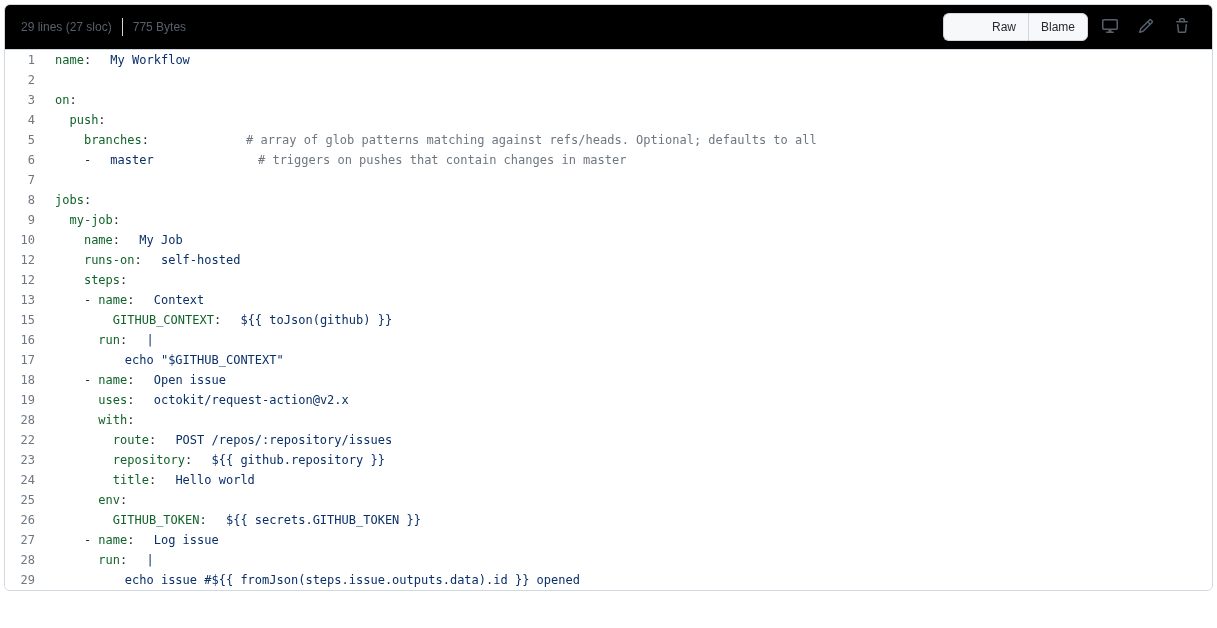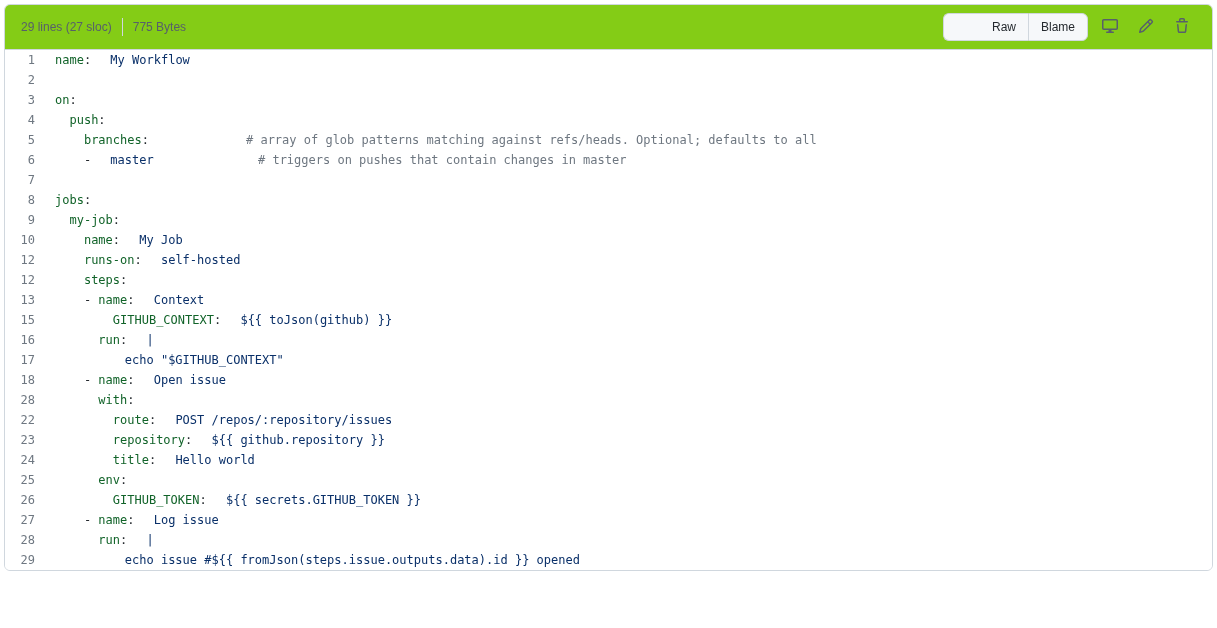--- a/index.html
+++ b/index.html
@@ -9,21 +9,21 @@
       color: #24292e;
       background: #ffffff;
       padding: 4px;
     }
     .box {
       border: 1px solid #d0d7de;
       border-radius: 6px;
       overflow: hidden;
     }
     .file-header {
-      background: #84cc16;
+      background: #000000;
       border-bottom: 1px solid #d0d7de;
       padding: 8px 16px;
       display: flex;
       align-items: center;
       justify-content: space-between;
     }
     .file-info {
       display: flex;
       align-items: center;
       font-size: 12px;
@@ -215,20 +215,24 @@
           </tr>
           <tr>
             <td class="line-num">17</td>
             <td class="code"><span class="pl-s">        echo "$GITHUB_CONTEXT"</span></td>
           </tr>
           <tr>
             <td class="line-num">18</td>
             <td class="code">    - <span class="pl-ent">name</span>: <span class="pl-s">Open issue</span></td>
           </tr>
           <tr>
+            <td class="line-num">19</td>
+            <td class="code">      <span class="pl-ent">uses</span>: <span class="pl-s">octokit/request-action@v2.x</span></td>
+          </tr>
+          <tr>
             <td class="line-num">28</td>
             <td class="code">      <span class="pl-ent">with</span>:</td>
           </tr>
           <tr>
             <td class="line-num">22</td>
             <td class="code">        <span class="pl-ent">route</span>: <span class="pl-s">POST /repos/:repository/issues</span></td>
           </tr>
           <tr>
             <td class="line-num">23</td>
             <td class="code">        <span class="pl-ent">repository</span>: <span class="pl-s">${{ github.repository }}</span></td>

